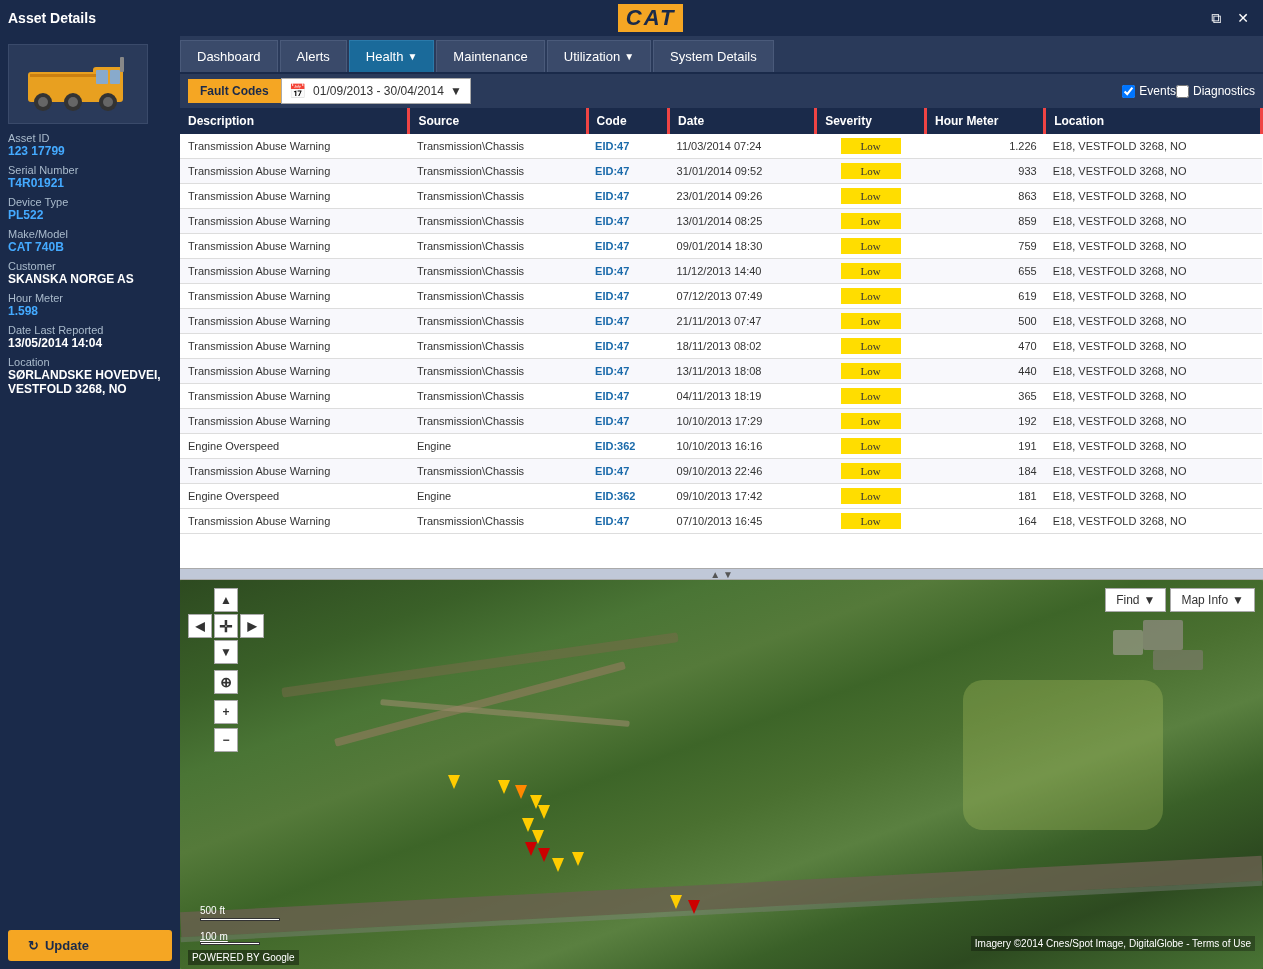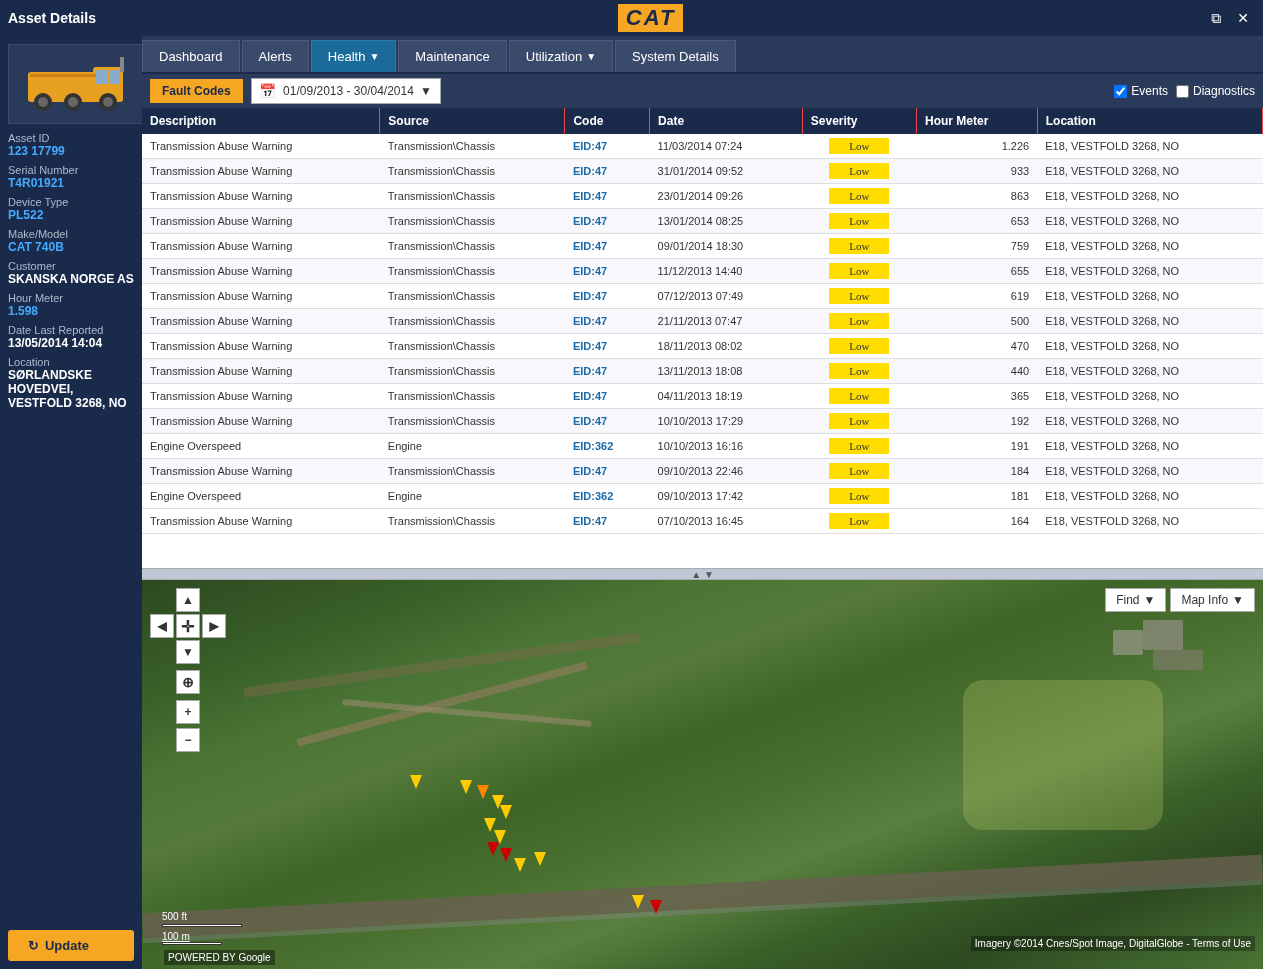--- a/index.html
+++ b/index.html
@@ -19,21 +19,21 @@
     #title-bar .logo { display: flex; align-items: center; }
     #title-bar .logo span { font-size: 20px; font-weight: bold; color: #f5a623; background: #f5a623; color: #1a2a4a; padding: 2px 8px; font-style: italic; }
     #title-bar .controls { display: flex; gap: 4px; }
     #title-bar .controls button { background: none; border: none; color: white; cursor: pointer; font-size: 14px; padding: 2px 6px; }
 
     
     #main-layout { display: flex; height: calc(969px - 36px); }
 
     
     #sidebar {
-      width: 142px;
+      width: 180px;
       background: #1a2a4a;
       color: white;
       padding: 8px;
       flex-shrink: 0;
       display: flex;
       flex-direction: column;
     }
     #sidebar .truck-icon {
       width: 140px;
       height: 80px;
@@ -97,21 +97,20 @@
     }
     .tab.has-dropdown { display: flex; align-items: center; gap: 4px; }
     .tab .dd-arrow { font-size: 10px; }
 
     
     #toolbar {
       background: #2a3a5a;
       padding: 4px 8px;
       display: flex;
       align-items: center;
-      gap: 8px;
     }
     #fault-codes-btn {
       background: #f5a623;
       color: #1a2a4a;
       font-weight: bold;
       border: none;
       padding: 5px 12px;
       cursor: pointer;
       font-size: 12px;
     }
@@ -137,21 +136,21 @@
       flex: 0 0 auto;
       height: 460px;
       position: relative;
     }
     table { width: 100%; border-collapse: collapse; }
     thead tr { background: #1a2a4a; color: white; }
     thead th {
       padding: 6px 8px;
       text-align: left;
       font-size: 12px;
-      border-right: 1px solid #ef4444;
+      border-right: 3px solid #ef4444;
       white-space: nowrap;
     }
     tbody tr { border-bottom: 1px solid #ddd; }
     tbody td { padding: 4px 8px; font-size: 11px; white-space: nowrap; }
     .code-link { color: #1a6aaa; text-decoration: none; font-weight: bold; cursor: pointer; }
     .severity-low {
       background: #ffdd00;
       color: #333;
       padding: 2px 12px;
       text-align: center;
@@ -253,21 +252,21 @@
       cursor: pointer;
       font-size: 12px;
       display: flex;
       align-items: center;
       gap: 4px;
     }
 
     #map-footer {
       position: absolute;
       bottom: 4px;
-      left: 22px;
+      left: 8px;
       color: white;
       font-size: 10px;
       background: rgba(0,0,0,0.4);
       padding: 2px 4px;
     }
     #map-copyright {
       position: absolute;
       bottom: 18px;
       right: 8px;
       color: white;
@@ -456,21 +455,21 @@
       <td class="td-severity"><span class="severity-low">Low</span></td>
       <td class="td-hour">863</td>
       <td>E18, VESTFOLD 3268, NO</td>
     </tr>
             <tr style="background: rgb(248, 248, 252);">
       <td>Transmission Abuse Warning</td>
       <td>Transmission\Chassis</td>
       <td><a class="code-link" href="#">EID:47</a></td>
       <td>13/01/2014 08:25</td>
       <td class="td-severity"><span class="severity-low">Low</span></td>
-      <td class="td-hour">653</td>
+      <td class="td-hour">859</td>
       <td>E18, VESTFOLD 3268, NO</td>
     </tr>
             <tr style="background: white;">
       <td>Transmission Abuse Warning</td>
       <td>Transmission\Chassis</td>
       <td><a class="code-link" href="#">EID:47</a></td>
       <td>09/01/2014 18:30</td>
       <td class="td-severity"><span class="severity-low">Low</span></td>
       <td class="td-hour">759</td>
       <td>E18, VESTFOLD 3268, NO</td>
@@ -648,21 +647,21 @@
           </div>
           <div class="map-top-btn">
             <span>Map Info</span>
             <span>▼</span>
           </div>
         </div>
 
         <div id="scale-bar">
           <div style="color:white;font-size:10px;margin-bottom:2px;">500 ft</div>
           <div class="scale-line"></div>
-          <div style="color:white;font-size:10px;margin-top:4px;text-decoration:underline;">100 m</div>
+          <div style="color:white;font-size:10px;margin-top:10px;text-decoration:underline;">100 m</div>
           <div class="scale-line" style="width:60px;"></div>
         </div>
 
         <div id="map-footer">
           <span>POWERED BY Google</span>
         </div>
         <div id="map-copyright">
           <span>Imagery ©2014 Cnes/Spot Image, DigitalGlobe - Terms of Use</span>
         </div>
       </div>

